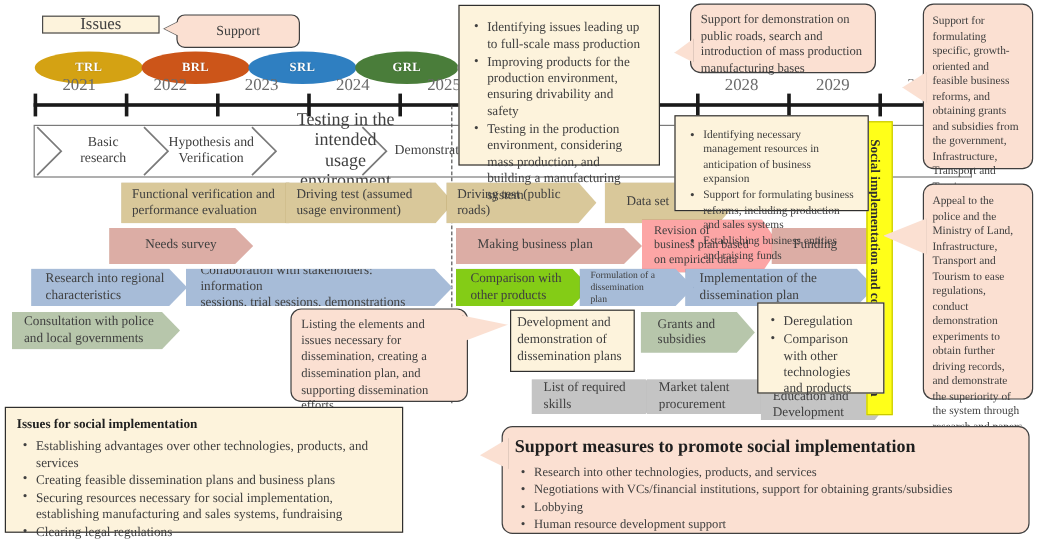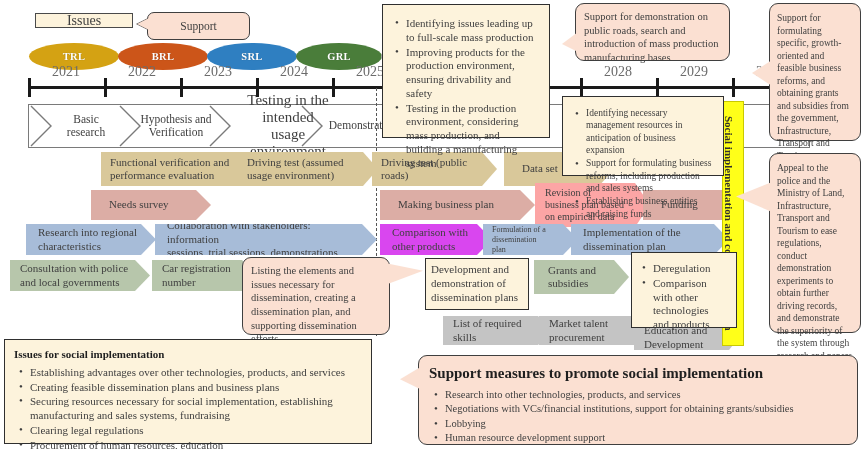--- a/index.html
+++ b/index.html
@@ -178,21 +178,21 @@
   <div class="abs arw" style="left:372px;top:152px;width:125px;height:34px;background:#d9c89a;border:0;
               filter:drop-shadow(0.9px 0 0 #8a6d1f) drop-shadow(-0.9px 0 0 #8a6d1f) drop-shadow(0 0.9px 0 #8a6d1f) drop-shadow(0 -0.9px 0 #8a6d1f);">
     <span class="inner" style="white-space:pre-line;">Driving test (public
 roads)</span>
   </div>
   <div class="abs arw" style="left:504px;top:152px;width:110px;height:34px;background:#d9c89a;border:0;justify-content:flex-start;padding-left:18px;
               filter:drop-shadow(0.9px 0 0 #8a6d1f) drop-shadow(-0.9px 0 0 #8a6d1f) drop-shadow(0 0.9px 0 #8a6d1f) drop-shadow(0 -0.9px 0 #8a6d1f);">
     <span class="inner" style="white-space:pre-line;">Data set</span>
   </div>
 
-  <div class="abs arw" style="left:91px;top:190px;width:120px;height:30px;background:#dcada5;border:0;padding-left:18px;
+  <div class="abs arw" style="left:91px;top:190px;width:120px;height:30px;background:#dcada5;border:0;padding-left:30px;
               filter:drop-shadow(0.9px 0 0 #9c4a32) drop-shadow(-0.9px 0 0 #9c4a32) drop-shadow(0 0.9px 0 #9c4a32) drop-shadow(0 -0.9px 0 #9c4a32);">
     <span class="inner" style="white-space:pre-line;">Needs survey</span>
   </div>
   <div class="abs arw" style="left:380px;top:190px;width:155px;height:30px;background:#dcada5;border:0;padding-left:18px;
               filter:drop-shadow(0.9px 0 0 #9c4a32) drop-shadow(-0.9px 0 0 #9c4a32) drop-shadow(0 0.9px 0 #9c4a32) drop-shadow(0 -0.9px 0 #9c4a32);">
     <span class="inner" style="white-space:pre-line;">Making business plan</span>
   </div>
   <div class="abs arw" style="left:535px;top:183px;width:115px;height:44px;background:#fca5a5;border:0;padding-left:10px;font-size:10px;
               filter:drop-shadow(0.9px 0 0 #9c4a32) drop-shadow(-0.9px 0 0 #9c4a32) drop-shadow(0 0.9px 0 #9c4a32) drop-shadow(0 -0.9px 0 #9c4a32);justify-content:center;">
     <span class="inner" style="white-space:pre-line;">Revision of
@@ -207,46 +207,41 @@
   <div class="abs arw" style="left:26px;top:224px;width:130px;height:31px;background:#a7bcd8;border:0;padding-left:12px;
               filter:drop-shadow(0.9px 0 0 #2f5f9e) drop-shadow(-0.9px 0 0 #2f5f9e) drop-shadow(0 0.9px 0 #2f5f9e) drop-shadow(0 -0.9px 0 #2f5f9e);">
     <span class="inner" style="white-space:pre-line;">Research into regional
 characteristics</span>
   </div>
   <div class="abs arw" style="left:155px;top:224px;width:222px;height:31px;background:#a7bcd8;border:0;padding-left:12px;
               filter:drop-shadow(0.9px 0 0 #2f5f9e) drop-shadow(-0.9px 0 0 #2f5f9e) drop-shadow(0 0.9px 0 #2f5f9e) drop-shadow(0 -0.9px 0 #2f5f9e);">
     <span class="inner" style="white-space:pre-line;">Collaboration with stakeholders: information
 sessions, trial sessions, demonstrations</span>
   </div>
-  <div class="abs arw" style="left:380px;top:224px;width:112px;height:31px;background:#d946ef;border:0;padding-left:12px;
+  <div class="abs arw" style="left:380px;top:224px;width:112px;height:31px;background:#84cc16;border:0;padding-left:12px;
               filter:drop-shadow(0.9px 0 0 #2f5f9e) drop-shadow(-0.9px 0 0 #2f5f9e) drop-shadow(0 0.9px 0 #2f5f9e) drop-shadow(0 -0.9px 0 #2f5f9e);">
     <span class="inner" style="white-space:pre-line;">Comparison with
 other products</span>
   </div>
   <div class="abs arw" style="left:571px;top:224px;width:158px;height:31px;background:#a7bcd8;border:0;padding-left:12px;
               filter:drop-shadow(0.9px 0 0 #2f5f9e) drop-shadow(-0.9px 0 0 #2f5f9e) drop-shadow(0 0.9px 0 #2f5f9e) drop-shadow(0 -0.9px 0 #2f5f9e);">
     <span class="inner" style="white-space:pre-line;">Implementation of the
 dissemination plan</span>
   </div>
   <div class="abs arw" style="left:483px;top:224px;width:95px;height:31px;background:#a7bcd8;border:0;padding-left:9px;font-size:8px;line-height:1.25;
               filter:drop-shadow(0.9px 0 0 #2f5f9e) drop-shadow(-0.9px 0 0 #2f5f9e) drop-shadow(0 0.9px 0 #2f5f9e) drop-shadow(0 -0.9px 0 #2f5f9e);">
     <span class="inner" style="white-space:pre-line;">Formulation of a
 dissemination
 plan</span>
   </div>
 
   <div class="abs arw" style="left:10px;top:260px;width:140px;height:31px;background:#b7c6ab;border:0;padding-left:10px;
               filter:drop-shadow(0.9px 0 0 #3d6330) drop-shadow(-0.9px 0 0 #3d6330) drop-shadow(0 0.9px 0 #3d6330) drop-shadow(0 -0.9px 0 #3d6330);">
     <span class="inner" style="white-space:pre-line;">Consultation with police
 and local governments</span>
-  </div>
-  <div class="abs arw" style="left:152px;top:260px;width:105px;height:31px;background:#b7c6ab;border:0;padding-left:10px;
-              filter:drop-shadow(0.9px 0 0 #3d6330) drop-shadow(-0.9px 0 0 #3d6330) drop-shadow(0 0.9px 0 #3d6330) drop-shadow(0 -0.9px 0 #3d6330);">
-    <span class="inner" style="white-space:pre-line;">Car registration
-number</span>
   </div>
   <div class="abs arw" style="left:534px;top:260px;width:95px;height:34px;background:#b7c6ab;border:0;padding-left:14px;
               filter:drop-shadow(0.9px 0 0 #3d6330) drop-shadow(-0.9px 0 0 #3d6330) drop-shadow(0 0.9px 0 #3d6330) drop-shadow(0 -0.9px 0 #3d6330);">
     <span class="inner" style="white-space:pre-line;">Grants and
 subsidies</span>
   </div>
 
   <div class="abs arw" style="left:443px;top:316px;width:110px;height:29px;background:#c4c4c4;border:0;padding-left:10px;
               filter:drop-shadow(0.9px 0 0 #8a8a8a) drop-shadow(-0.9px 0 0 #8a8a8a) drop-shadow(0 0.9px 0 #8a8a8a) drop-shadow(0 -0.9px 0 #8a8a8a);">
     <span class="inner" style="white-space:pre-line;">List of required
@@ -316,21 +311,21 @@
     <span>Development and demonstration of dissemination plans</span>
   </div>
 
   <div class="abs boxy" style="left:631px;top:252px;width:106px;height:76px;padding:5px 5px;">
     <ul class="b">
       <li>Deregulation</li>
       <li>Comparison with other technologies and products</li>
     </ul>
   </div>
 
-  <div class="abs boxy" style="left:4px;top:339px;width:368px;height:105px;padding:8px 9px;">
+  <div class="abs boxy" style="left:4px;top:339px;width:332px;height:105px;padding:8px 9px;">
     <div class="ttl" style="margin-bottom:2px;">Issues for social implementation</div>
     <ul class="b">
       <li>Establishing advantages over other technologies, products, and services</li>
       <li>Creating feasible dissemination plans and business plans</li>
       <li>Securing resources necessary for social implementation, establishing manufacturing and sales systems, fundraising</li>
       <li>Clearing legal regulations</li>
       <li>Procurement of human resources, education</li>
     </ul>
   </div>
 

